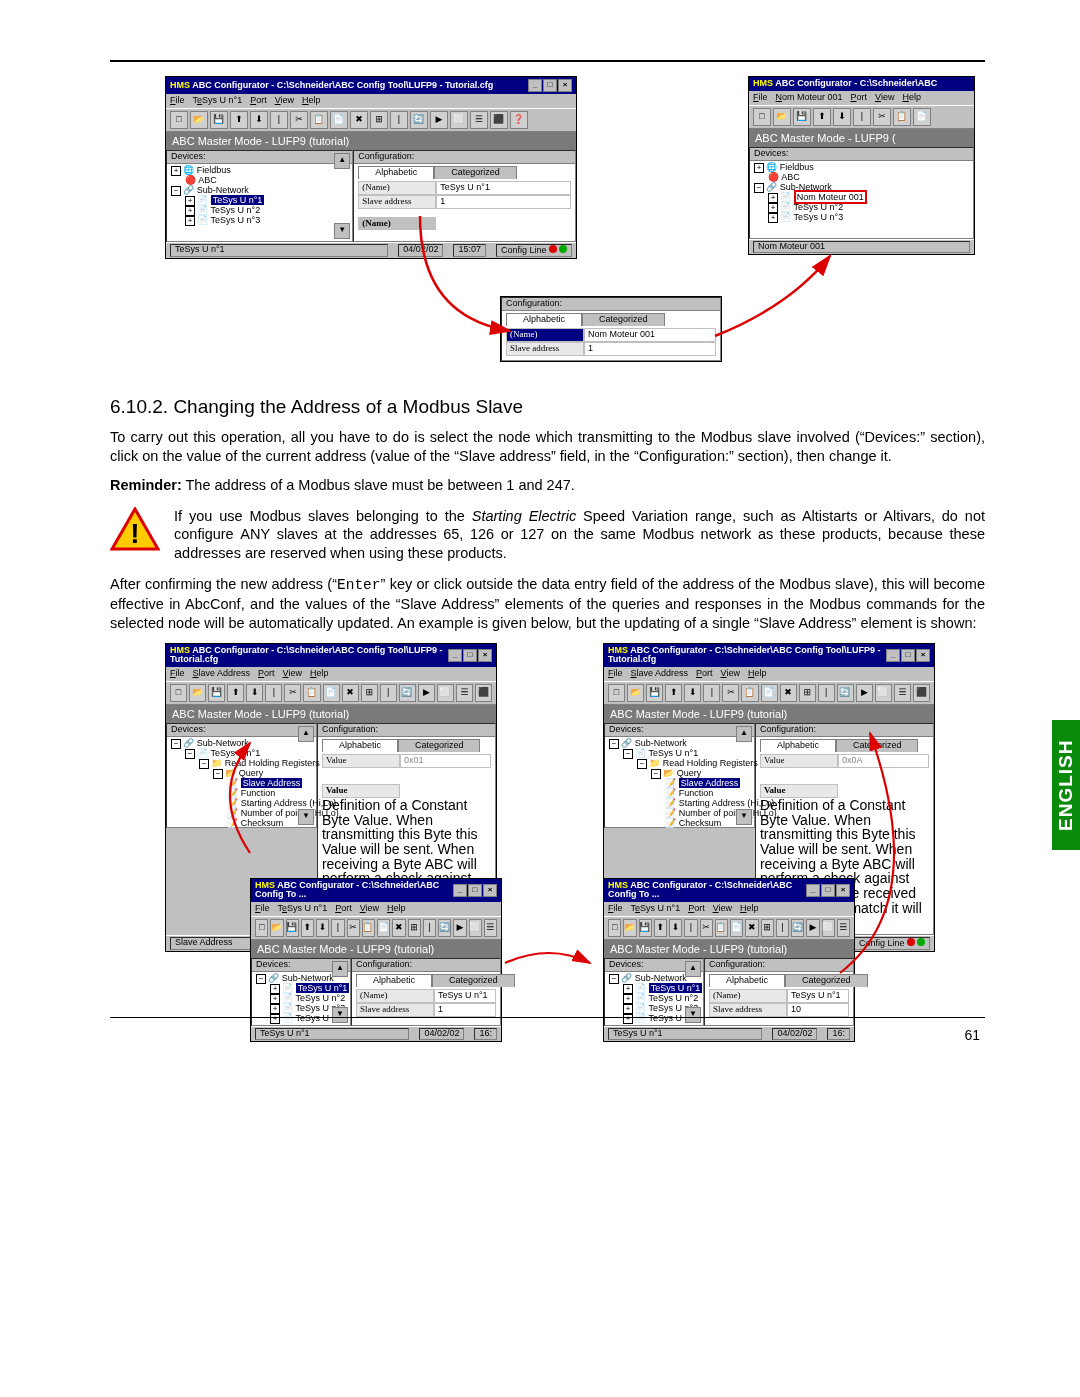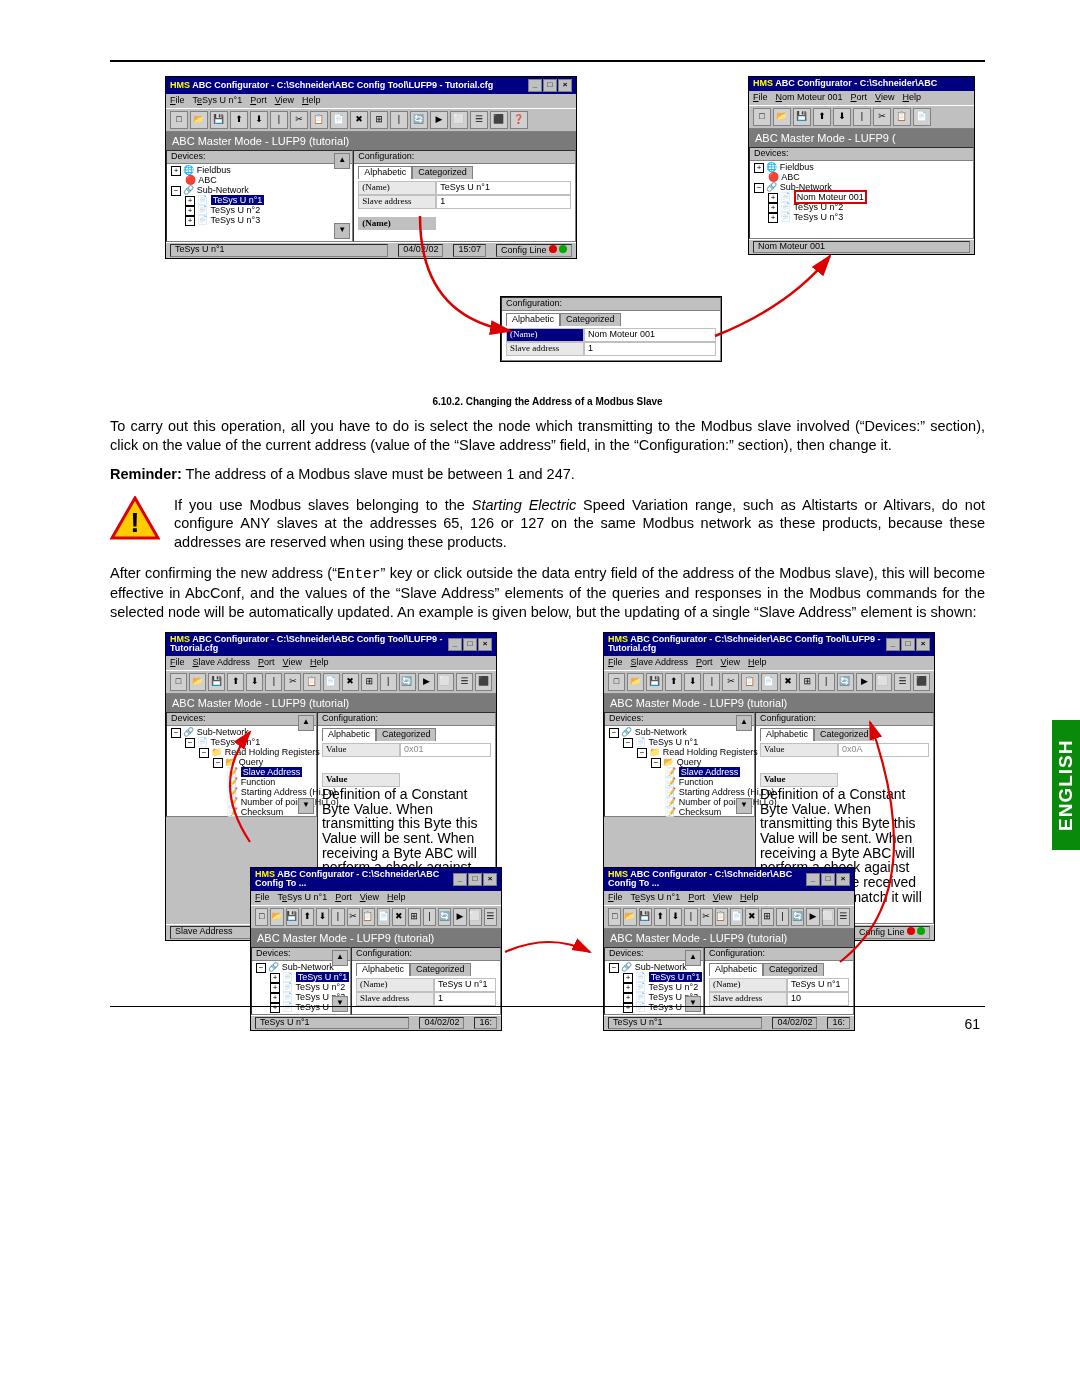--- a/index.html
+++ b/index.html
@@ -100,36 +100,36 @@
   .pane-hdr { background:#c0c0c0; padding:1px 4px; font-size:9px; margin:-4px -4px 2px -4px; border-bottom:1px solid #808080;}
   .tree-item { padding-left: 14px; white-space: nowrap; }
   .tree-item.l0 { padding-left: 0; }
   .tree-item.l1 { padding-left: 14px; }
   .tree-item.l2 { padding-left: 28px; }
   .tree-item.l3 { padding-left: 42px; }
   .tree-item .box { display:inline-block; width:8px; height:8px; border:1px solid #000; text-align:center; line-height:7px; font-size:8px; margin-right:2px; background:#fff;}
   .sel { background:#000080; color:#fff; padding:0 2px; }
   .sel-red { border:2px solid #d00; padding:0 1px; }
   .tab-row { display:flex; margin-bottom:2px; }
-  .tab { border:1px solid #808080; border-bottom:none; padding:1px 5px; background:#c0c0c0; font-size:9px; }
+  .tab { border:1px solid #808080; border-bottom:none; padding:1px 16px; background:#c0c0c0; font-size:9px; }
   .tab.active { background:#fff; }
   .kv-row { display:flex; font-size:9px; }
   .kv-row .k { width:70px; background:#e8e8e8; border:1px solid #c0c0c0; padding:1px 3px;font-family:Liberation Serif, serif;}
   .kv-row .v { flex:1; border:1px solid #c0c0c0; padding:1px 3px; background:#fff;}
   .statusbar { background:#c0c0c0; border-top:1px solid #fff; padding:1px 4px; font-size:9px; display:flex; gap:10px; }
   .statusbar .seg { border:1px inset #808080; padding:0 4px; }
   .dots { display:inline-flex; gap:2px; align-items:center;}
   .dot { width:8px; height:8px; border-radius:50%; display:inline-block;}
   .dot.red{background:#d00;} .dot.green{background:#0a0;}
   .scroll-arrow { position:absolute; right:2px; width:14px; height:14px; background:#c0c0c0; border:1px solid #808080; font-size:8px; text-align:center; line-height:12px;}
   .scroll-up{top:2px;} .scroll-dn{bottom:2px;}
   
   .body-text { font-size: 14.5px; line-height: 1.3; text-align: justify; margin: 10px 0; }
   .body-text b { font-weight: bold; }
-  .subsection { font-size: 10px; font-weight: bold; margin: 20px 0 8px 0; text-align: center;}
+  .subsection { font-size: 19px; font-weight: normal; margin: 20px 0 8px 0;}
   .reminder-row { display:flex; gap:14px; align-items:flex-start; margin:12px 0;}
   .warn {
     width: 50px; height: 44px; flex-shrink:0;
   }
   .warn svg { width:100%; height:100%; }
   .mono { font-family: "Courier New", monospace; }
   .smallcaps { font-variant: small-caps; }
   
   .lang-tab {
     position: absolute;

